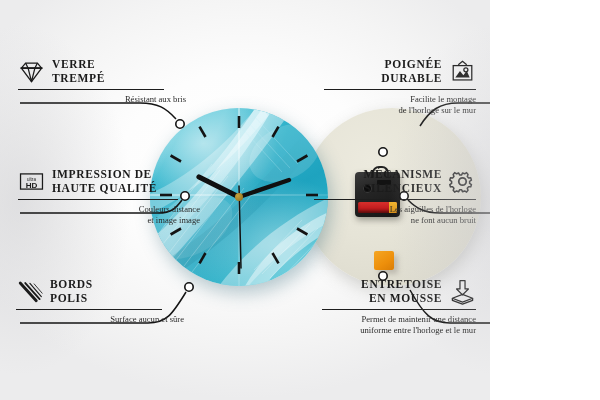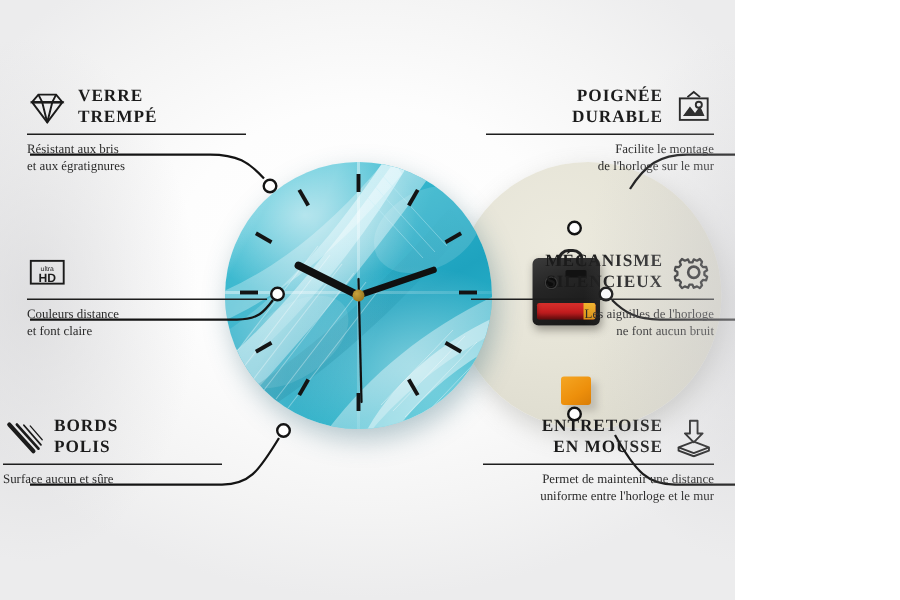--- a/index.html
+++ b/index.html
@@ -111,33 +111,33 @@
   }
   .callout .rule{
     height:1.2px;background:#1d1d1d;margin-top:4px;
   }
   .callout .sub{
     font-family:"Liberation Serif", serif;
     font-size:8.6px;line-height:10.6px;color:#2a2a2a;margin-top:4px;
   }
   .callout.left .head{justify-content:flex-start;}
   .callout.left .titles{text-align:left;}
-  .callout.left .sub{text-align:left;}
+  .callout.left .sub{text-align:right;}
   .callout.right .head{justify-content:flex-end;}
   .callout.right .titles{text-align:right;}
   .callout.right .sub{text-align:right;}
   .ico{width:27px;height:27px;flex:0 0 27px;}
   .ico svg{display:block;width:27px;height:27px;}
 
   
   #c-verre{left:18px;top:58px;width:168px;}
   #c-verre .rule{width:146px;}
   #c-impression{left:18px;top:168px;width:182px;}
   #c-impression .rule{width:160px;}
-  #c-bords{left:2px;top:278px;width:168px;}
+  #c-bords{left:16px;top:278px;width:168px;}
   #c-bords .rule{width:146px;}
   #c-poignee{right:14px;top:58px;width:170px;}
   #c-poignee .rule{width:152px;margin-left:auto;}
   #c-mecanisme{right:14px;top:168px;width:180px;}
   #c-mecanisme .rule{width:162px;margin-left:auto;}
   #c-entretoise{right:14px;top:278px;width:172px;}
   #c-entretoise .rule{width:154px;margin-left:auto;}
 </style>
 </head>
 <body>
@@ -265,38 +265,41 @@
           </svg>
       </span>
       <div class="titles">
         <div>VERRE</div>
         <div>TREMPÉ</div>
       </div>
     </div>
     <div class="rule"></div>
     <div class="sub">
       <div>Résistant aux bris</div>
-      <div>et aux égratignures</div>
     </div>
   </div>
 
   <div class="callout left" id="c-impression">
     <div class="head">
       <span class="ico">
         <svg viewBox="0 0 32 32">
           <rect x="3" y="7" width="26" height="18" fill="none" stroke="#1b1b1b" stroke-width="1.5"></rect>
           <text x="16" y="15" text-anchor="middle" font-family="Liberation Sans, sans-serif" font-size="5.4" fill="#1b1b1b">ultra</text>
           <text x="16" y="23.4" text-anchor="middle" font-family="Liberation Sans, sans-serif" font-size="9.6" font-weight="bold" fill="#1b1b1b">HD</text>
         </svg>
       </span>
+      <div class="titles">
+        <div>IMPRESSION DE</div>
+        <div>HAUTE QUALITÉ</div>
+      </div>
     </div>
     <div class="rule"></div>
     <div class="sub">
       <div>Couleurs distance</div>
-      <div>et font claire</div>
+      <div>et image image</div>
     </div>
   </div>
 
   <div class="callout left" id="c-bords">
     <div class="head">
       <span class="ico">
         <svg viewBox="0 0 32 32">
             <g stroke="#1b1b1b" stroke-linecap="round">
           <path d="M5 6 L24 27" stroke-width="3.4"></path>
           <path d="M11 6 L28 25" stroke-width="2.2"></path>

